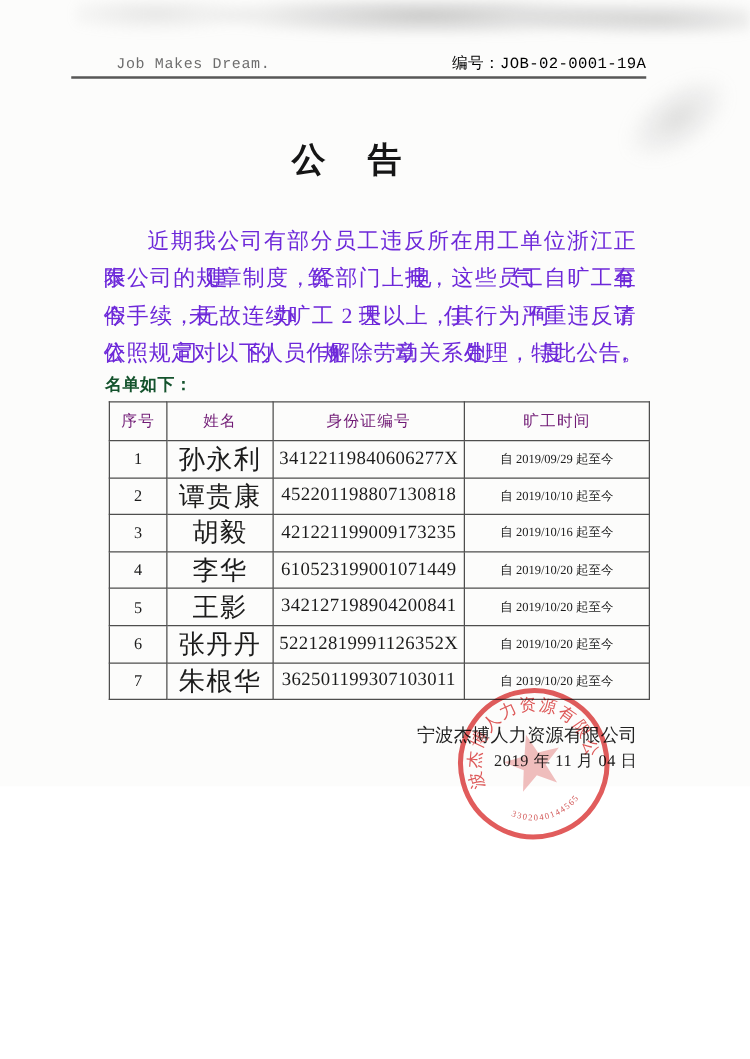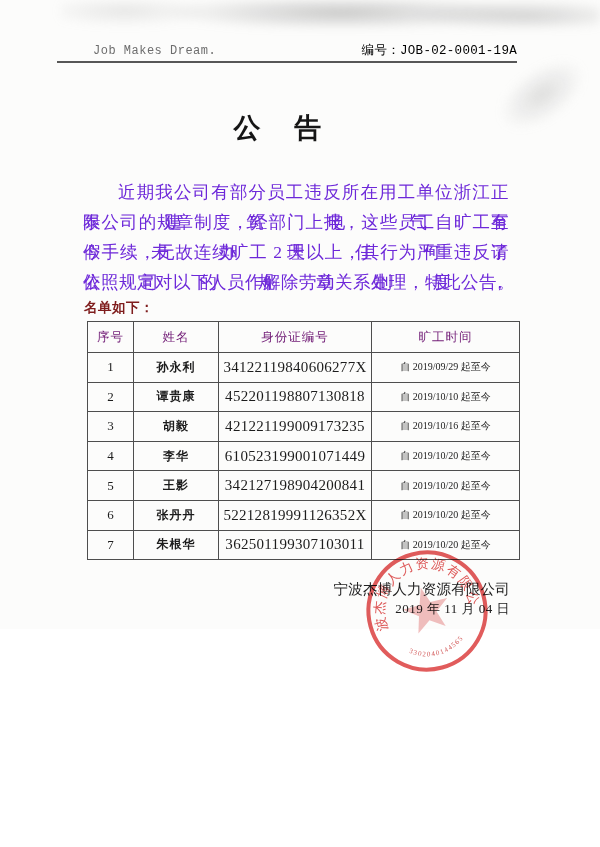--- a/index.html
+++ b/index.html
@@ -34,32 +34,32 @@
     font-size:27px; font-weight:bold; color:#151515; letter-spacing:.5em; }
 
   
   .notice-body { position:absolute; left:83px; top:177px; width:426px;
     font-size:17.5px; line-height:30px; color:#6d28d9; letter-spacing:.5px; }
   .body-line { height:30px; white-space:nowrap; }
   .body-line.justify { white-space:normal; text-align:justify; text-align-last:justify; }
   .body-line.indent { text-indent:35px; }
 
   .list-label { position:absolute; left:84px; top:299px; font-size:13.5px;
-    font-weight:bold; color:#7f1d1d; letter-spacing:.5px; }
+    font-weight:bold; color:#14532d; letter-spacing:.5px; }
 
   
   .roster { position:absolute; left:87px; top:321px; width:432px;
     border-collapse:collapse; table-layout:fixed; color:#1c1c1c; }
   .roster th, .roster td { border:1px solid #4e4e4e; text-align:center;
     vertical-align:middle; padding:0; overflow:hidden; }
   .roster th { height:30px; font-weight:400; font-size:12.5px; color:#701a75;
     letter-spacing:1px; }
   .roster td { height:28.6px; }
   .roster td.c0 { font-size:13px; }
-  .roster td.c1 { font-size:12px; font-weight:bold; letter-spacing:1px; }
+  .roster td.c1 { font-size:21px; font-weight:normal; letter-spacing:1px; }
   .roster td.c2 { font-size:15px; letter-spacing:.3px; }
   .roster td.c3 { font-size:10px; font-weight:normal; }
 
   
   .signature { position:absolute; left:310px; top:579px; width:200px;
     text-align:right; color:#222; }
   .sig-company { font-size:14.5px; line-height:20px; letter-spacing:.2px; }
   .sig-date { font-size:13px; line-height:20px; margin-top:0; letter-spacing:.5px; }
 
   

